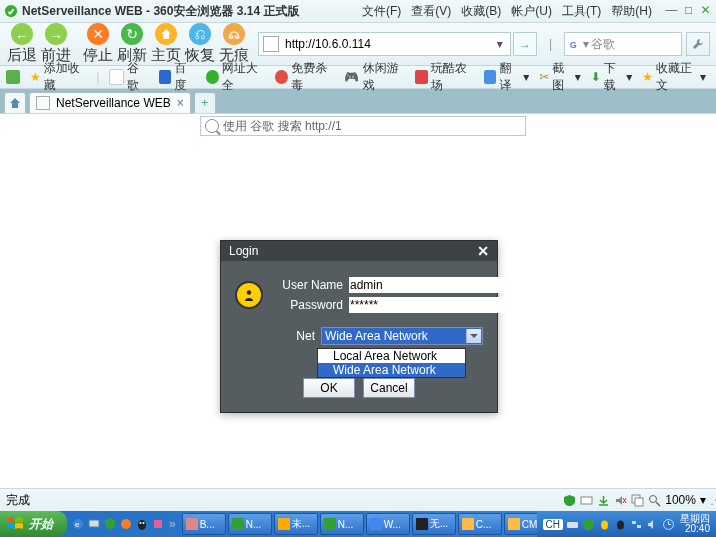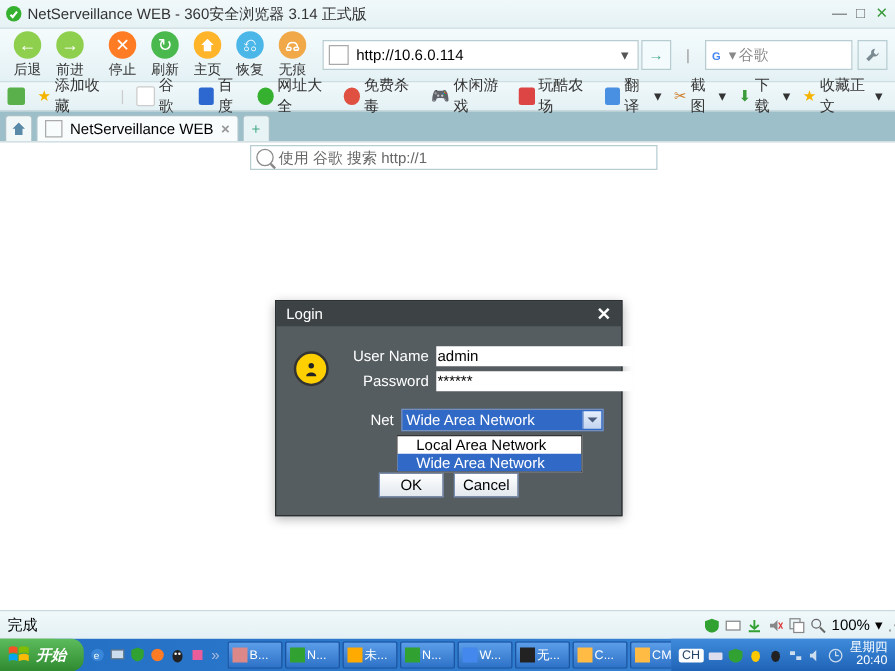--- a/index.html
+++ b/index.html
@@ -1,26 +1,26 @@
 <!DOCTYPE html>
 <html><head>
 <meta charset="utf-8">
 <style>
 html,body{margin:0;padding:0;font-family:"SimSun","宋体",Arial,sans-serif;font-size:12px;background:#fff;overflow:hidden;}
 body{width:716px;height:537px;position:relative;}
 .titlebar{height:22px;background:linear-gradient(#f0f8fa,#e6f2f4);border-bottom:1px solid #c8d8dc;display:flex;align-items:center;padding:0 4px;position:relative;}
 .titlebar .app-icon{width:14px;height:14px;margin-right:4px;}
-.titlebar .title{color:#333;flex:0 0 auto;}
+.titlebar .title{color:#333;flex:0 0 auto;font-weight:bold;}
 .titlebar .menus{margin-left:auto;display:flex;gap:10px;color:#333;padding-right:60px;}
 .window-ctrl{position:absolute;right:4px;top:3px;display:flex;gap:4px;}
 .window-ctrl div{width:13px;height:13px;display:flex;align-items:center;justify-content:center;color:#666;}
 .toolbar{height:42px;background:linear-gradient(#f4fbfd,#e4f1f4);border-bottom:1px solid #c0d6da;display:flex;align-items:center;padding:0 6px;gap:2px;}
 .tool-btn{display:flex;flex-direction:column;align-items:center;width:32px;gap:1px;}
 .tool-btn .icon{width:22px;height:22px;border-radius:50%;display:flex;align-items:center;justify-content:center;font-size:14px;color:#fff;}
-.tool-btn .lbl{font-size:11px;color:#333;}
+.tool-btn .lbl{font-size:15px;color:#333;}
 .addr-wrap{flex:1;display:flex;align-items:center;margin:0 6px;}
 .addr{flex:1;height:22px;border:1px solid #b8cdd2;background:#fff;display:flex;align-items:center;padding:0 4px;}
 .addr .page-icon{width:14px;height:14px;background:#fff;border:1px solid #aaa;margin-right:4px;}
 .addr .url{flex:1;border:none;outline:none;font-size:12px;}
 .addr .dd{color:#555;padding:0 3px;}
 .go-btn{width:22px;height:22px;border:1px solid #b8cdd2;background:#f4fbfd;margin-left:2px;display:flex;align-items:center;justify-content:center;color:#4a8;}
 .search-box{width:110px;height:22px;border:1px solid #b8cdd2;background:#fff;display:flex;align-items:center;padding:0 3px;margin-left:6px;color:#888;}
 .bookbar{height:22px;background:linear-gradient(#f0f8fa,#e4f1f4);border-bottom:1px solid #c8d8dc;display:flex;align-items:center;padding:0 6px;gap:10px;position:relative;}
 .bookbar .bk{display:flex;align-items:center;gap:3px;color:#333;}
 .bookbar .bk .bi{width:14px;height:14px;border-radius:2px;}
@@ -70,20 +70,28 @@
 </style>
 </head>
 <body>
 
 <div class="titlebar">
   <svg class="app-icon" viewBox="0 0 16 16">
       <circle cx="8" cy="8" r="7" fill="#35b02f"></circle>
       <path d="M5 9 l2 2 4-5" stroke="#fff" stroke-width="2" fill="none"></path>
     </svg>
   <span class="title">NetServeillance WEB - 360安全浏览器 3.14 正式版</span>
+  <div class="menus">
+    <span>文件(F)</span>
+    <span>查看(V)</span>
+    <span>收藏(B)</span>
+    <span>帐户(U)</span>
+    <span>工具(T)</span>
+    <span>帮助(H)</span>
+  </div>
   <div class="window-ctrl">
     <div>—</div>
     <div>□</div>
     <div style="color:#3a9b3a;">✕</div>
   </div>
 </div>
 
 <div class="toolbar">
   <div class="tool-btn">
       <div class="icon" style="background:#8ecf4e;">←</div>

